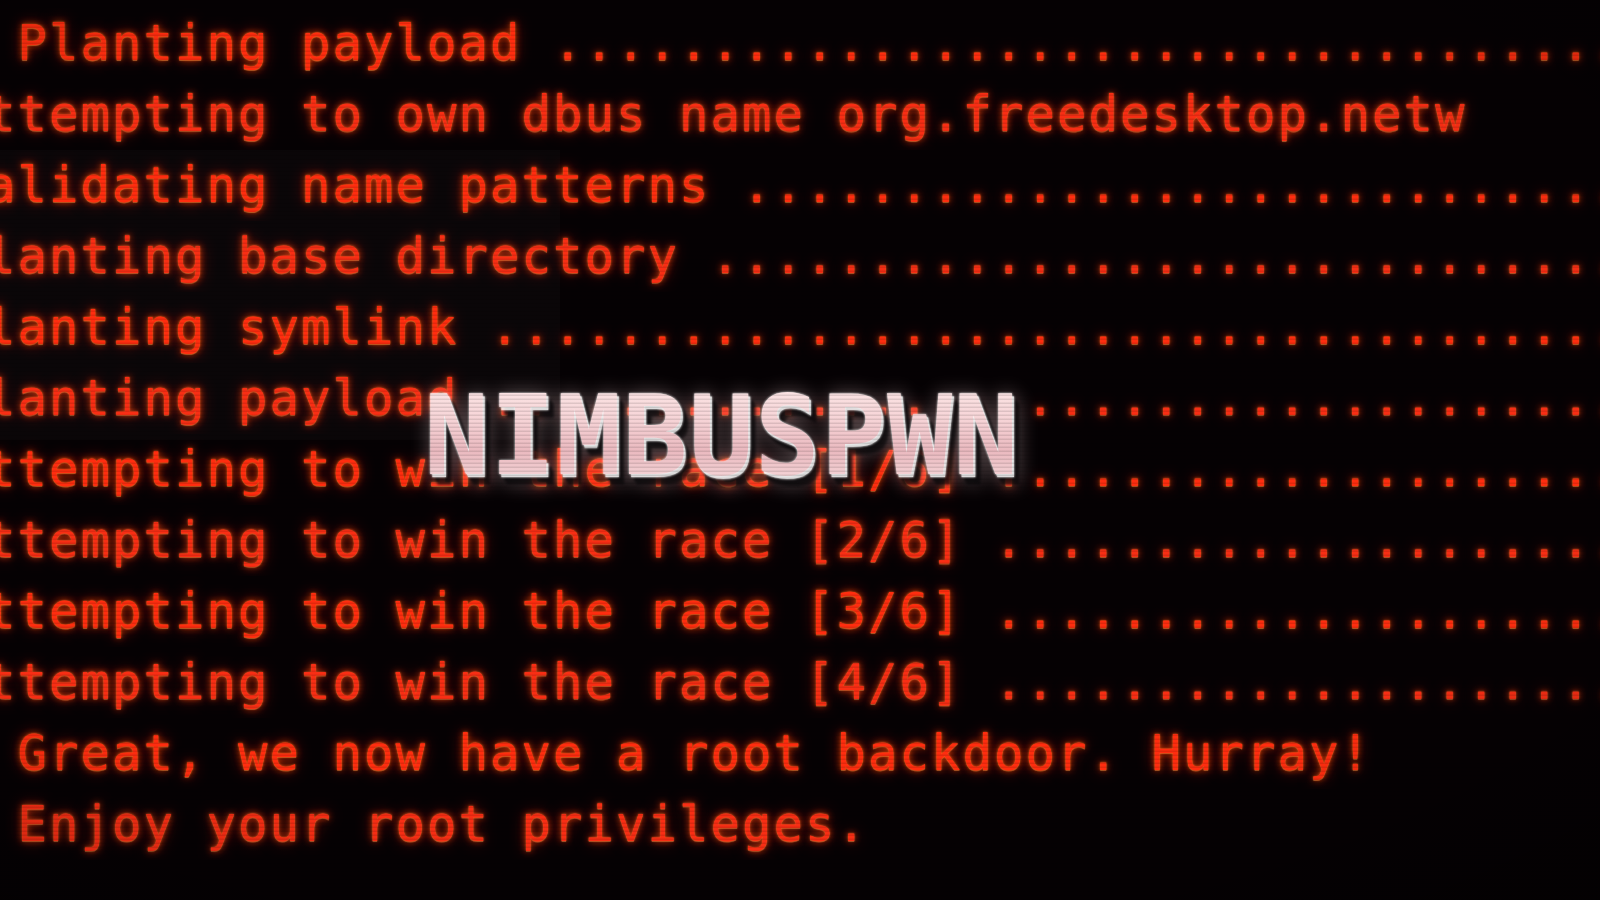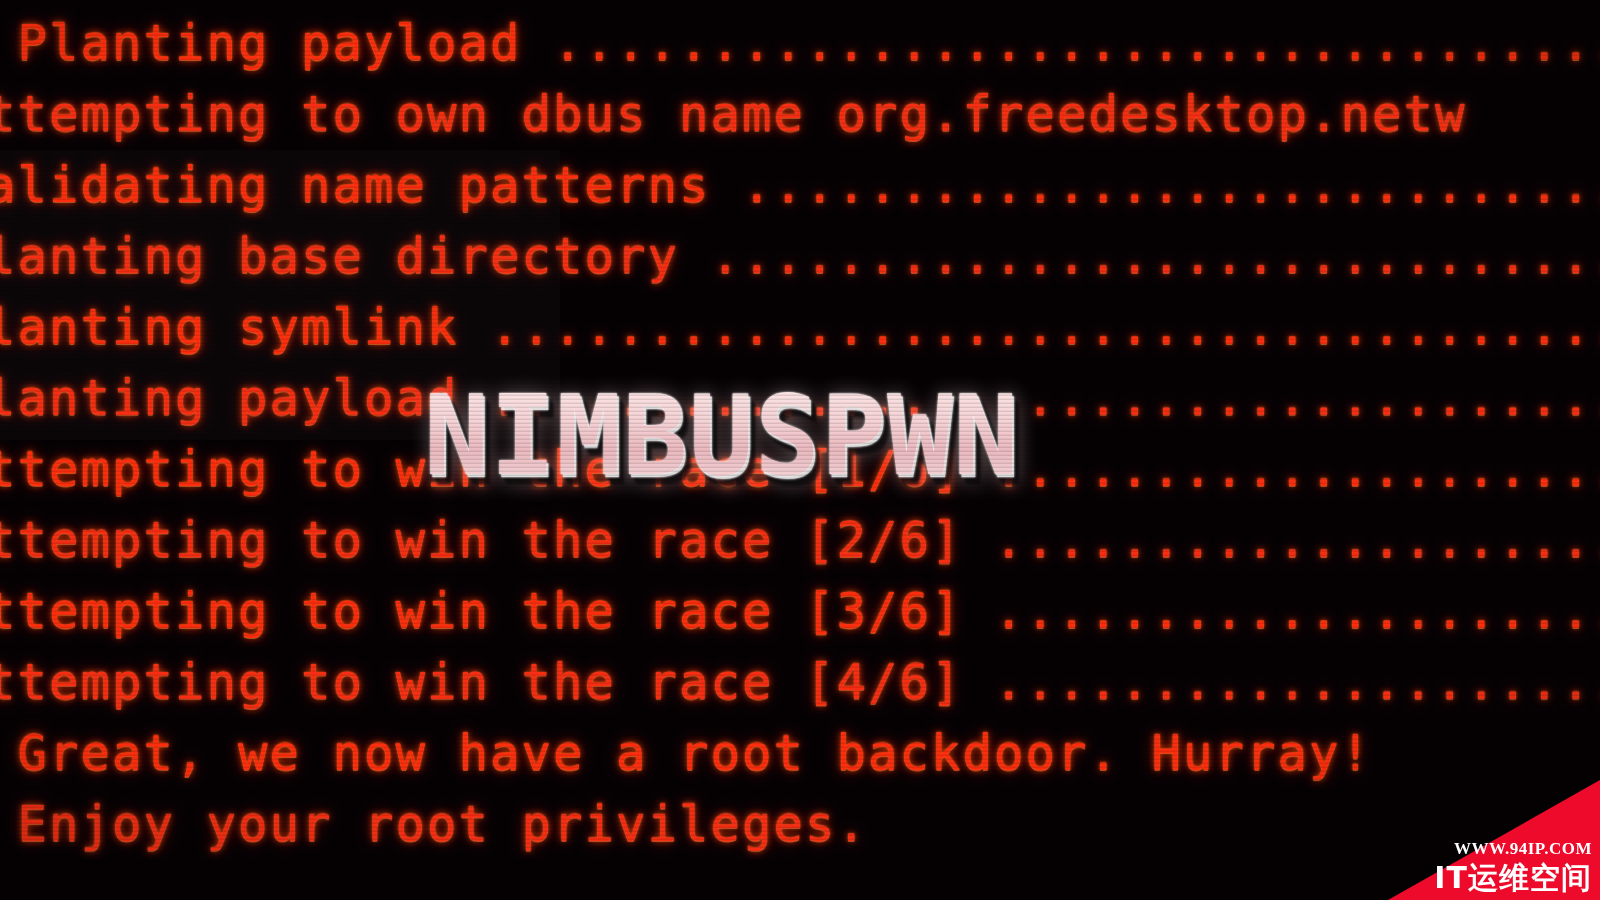--- a/index.html
+++ b/index.html
@@ -178,21 +178,14 @@
     <div class="line">ttempting to win the race [4/6] ................................</div>
     <div class="line"> Great, we now have a root backdoor. Hurray!</div>
     <div class="line"> Enjoy your root privileges.</div>
   </div>
 
   <div id="logo">NIMBUSPWN</div>
 
   <div id="scanlines"></div>
   <div id="vignette"></div>
 
-  <div id="watermark">
-    <div id="wm-tri"></div>
-    <div id="wm-text">
-      <div id="wm-url">WWW.94IP.COM</div>
-      <div id="wm-cn">IT运维空间</div>
-    </div>
-  </div>
 
 </div>
 
 </body></html>

